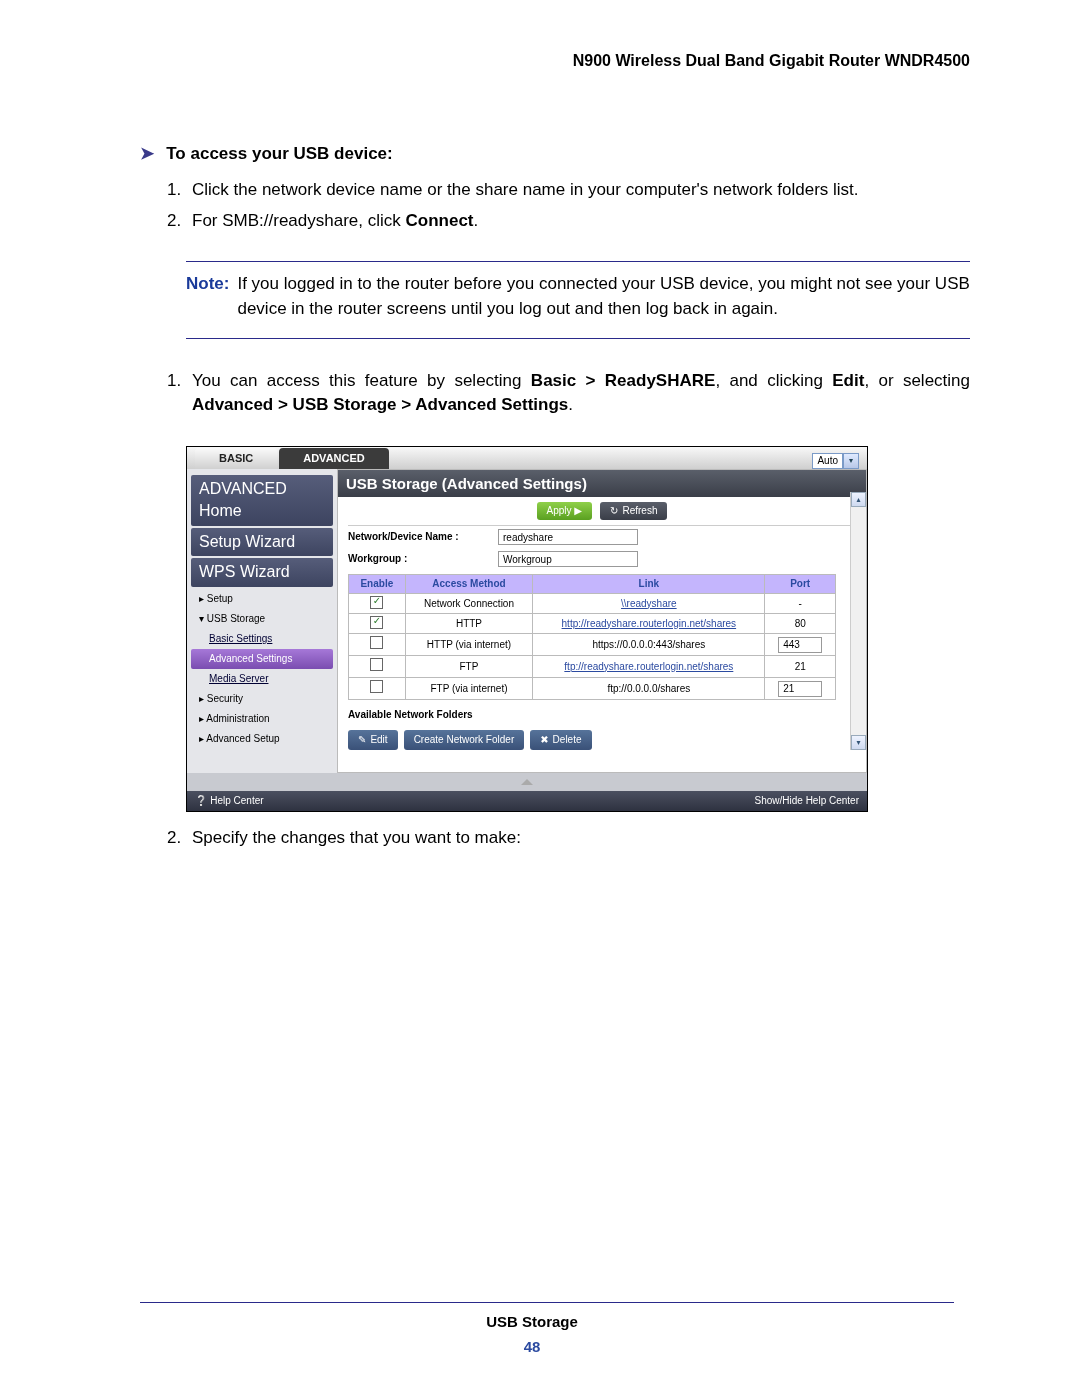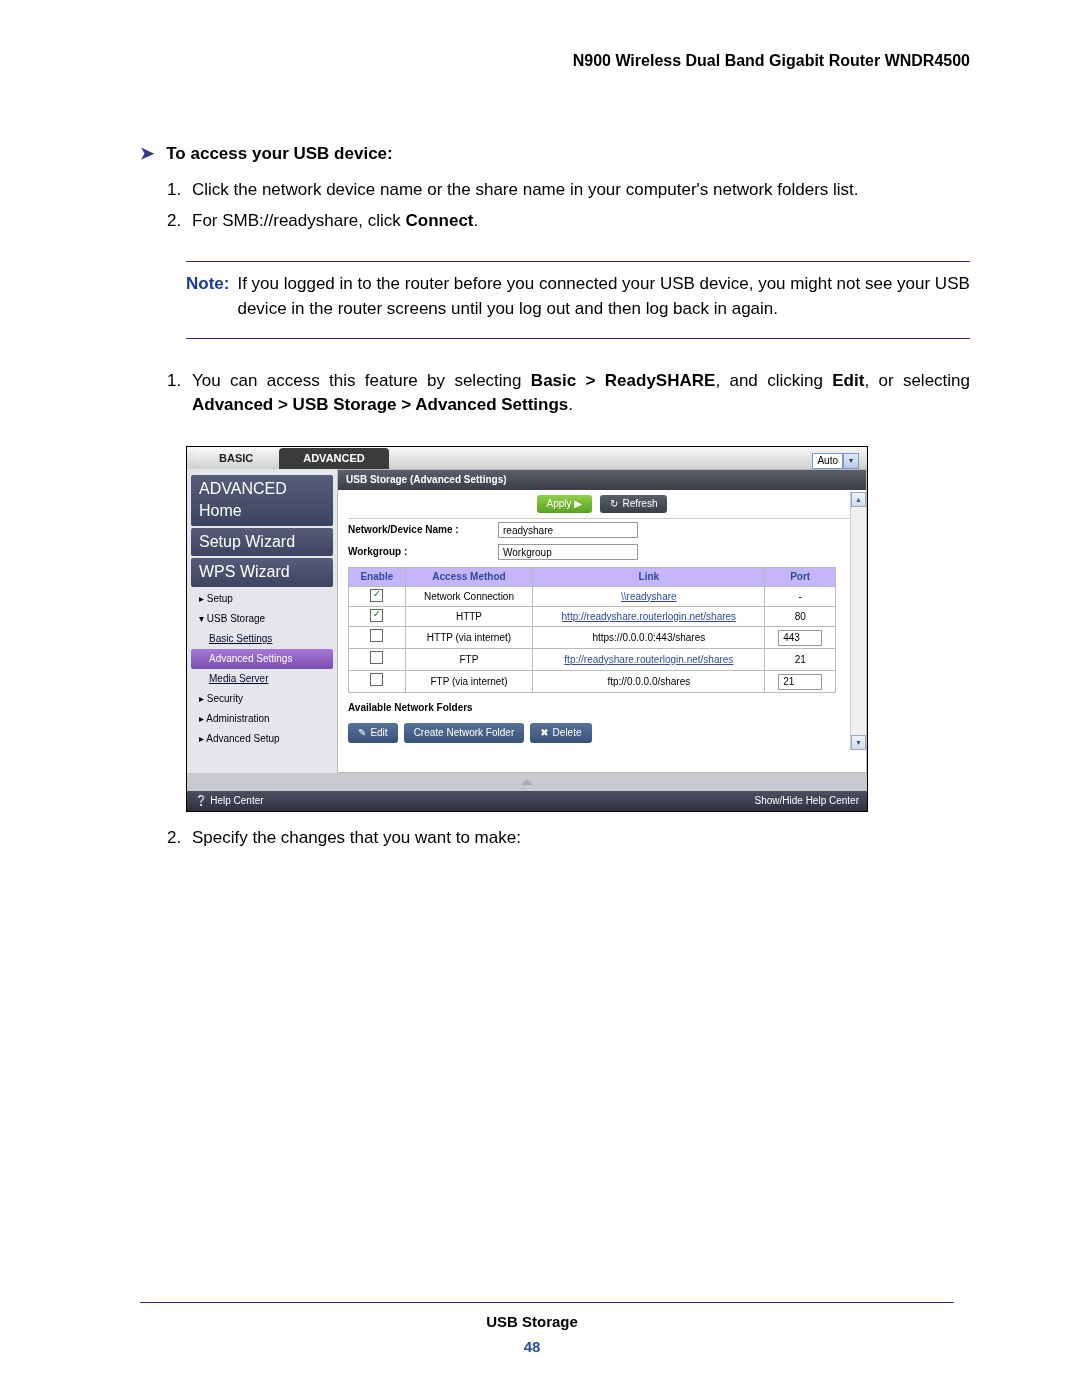--- a/index.html
+++ b/index.html
@@ -22,21 +22,21 @@
   .tabspacer{flex:1}
   .autosel{border:1px solid #7a9ac7;background:#fff;height:14px;font-size:10px;padding:0 4px;margin-left:4px;display:flex;align-items:center;gap:16px}
   .dropbtn{width:14px;height:14px;background:linear-gradient(#dfeaff,#b8c8e8);border:1px solid #7a9ac7;display:flex;align-items:center;justify-content:center;color:#245;font-size:8px}
   .figbody{display:flex;background:#e5e6ea}
   .sidebar{width:150px;background:#e5e6ea;padding:4px 4px 24px 4px;box-sizing:border-box}
   .navbtn{display:block;color:#fff;font-size:16px;padding:3px 8px;margin:2px 0;border-radius:2px;background:linear-gradient(#565d7a,#3d4460);cursor:pointer}
   .navlink{display:block;color:#000;font-size:10px;padding:3px 8px}
   .navlink.indent{padding-left:18px;text-decoration:underline;color:#003;}
   .navlink.sel{background:linear-gradient(#a678d8,#7a4db0);color:#fff;text-decoration:none;padding-left:18px;border-radius:2px}
   .content{flex:1;background:#fff;border:1px solid #bbb;padding:0;box-sizing:border-box;position:relative}
-  .cthdr{background:linear-gradient(#5a5f6a,#3a3e48);color:#fff;font-size:10px;padding:3px 8px;font-weight:bold}
+  .cthdr{background:linear-gradient(#5a5f6a,#3a3e48);color:#fff;font-size:15px;padding:3px 8px;font-weight:bold}
   .actions{display:flex;gap:8px;justify-content:center;border-bottom:1px solid #ccc;padding:5px 0;margin:0 10px}
   .btn{font-size:10px;color:#fff;border-radius:3px;padding:2px 10px;display:inline-flex;align-items:center;gap:4px;cursor:pointer}
   .btn.apply{background:linear-gradient(#8fd04a,#5aa020)}
   .btn.refresh{background:linear-gradient(#5a5f6a,#3a3e48)}
   .formrow{display:flex;align-items:center;font-size:10px;padding:3px 10px}
   .formrow .flabel{width:150px;font-weight:bold}
   .finput{border:1px solid #999;height:14px;font-size:10px;padding:0 4px;width:130px}
   table.tbl{border-collapse:collapse;font-size:10px;margin:4px 10px;width:calc(100% - 40px)}
   table.tbl th,table.tbl td{border:1px solid #bbb;padding:2px 6px;text-align:center}
   table.tbl th{color:#2b4aa0;font-weight:bold;background:#c4b5fd}

